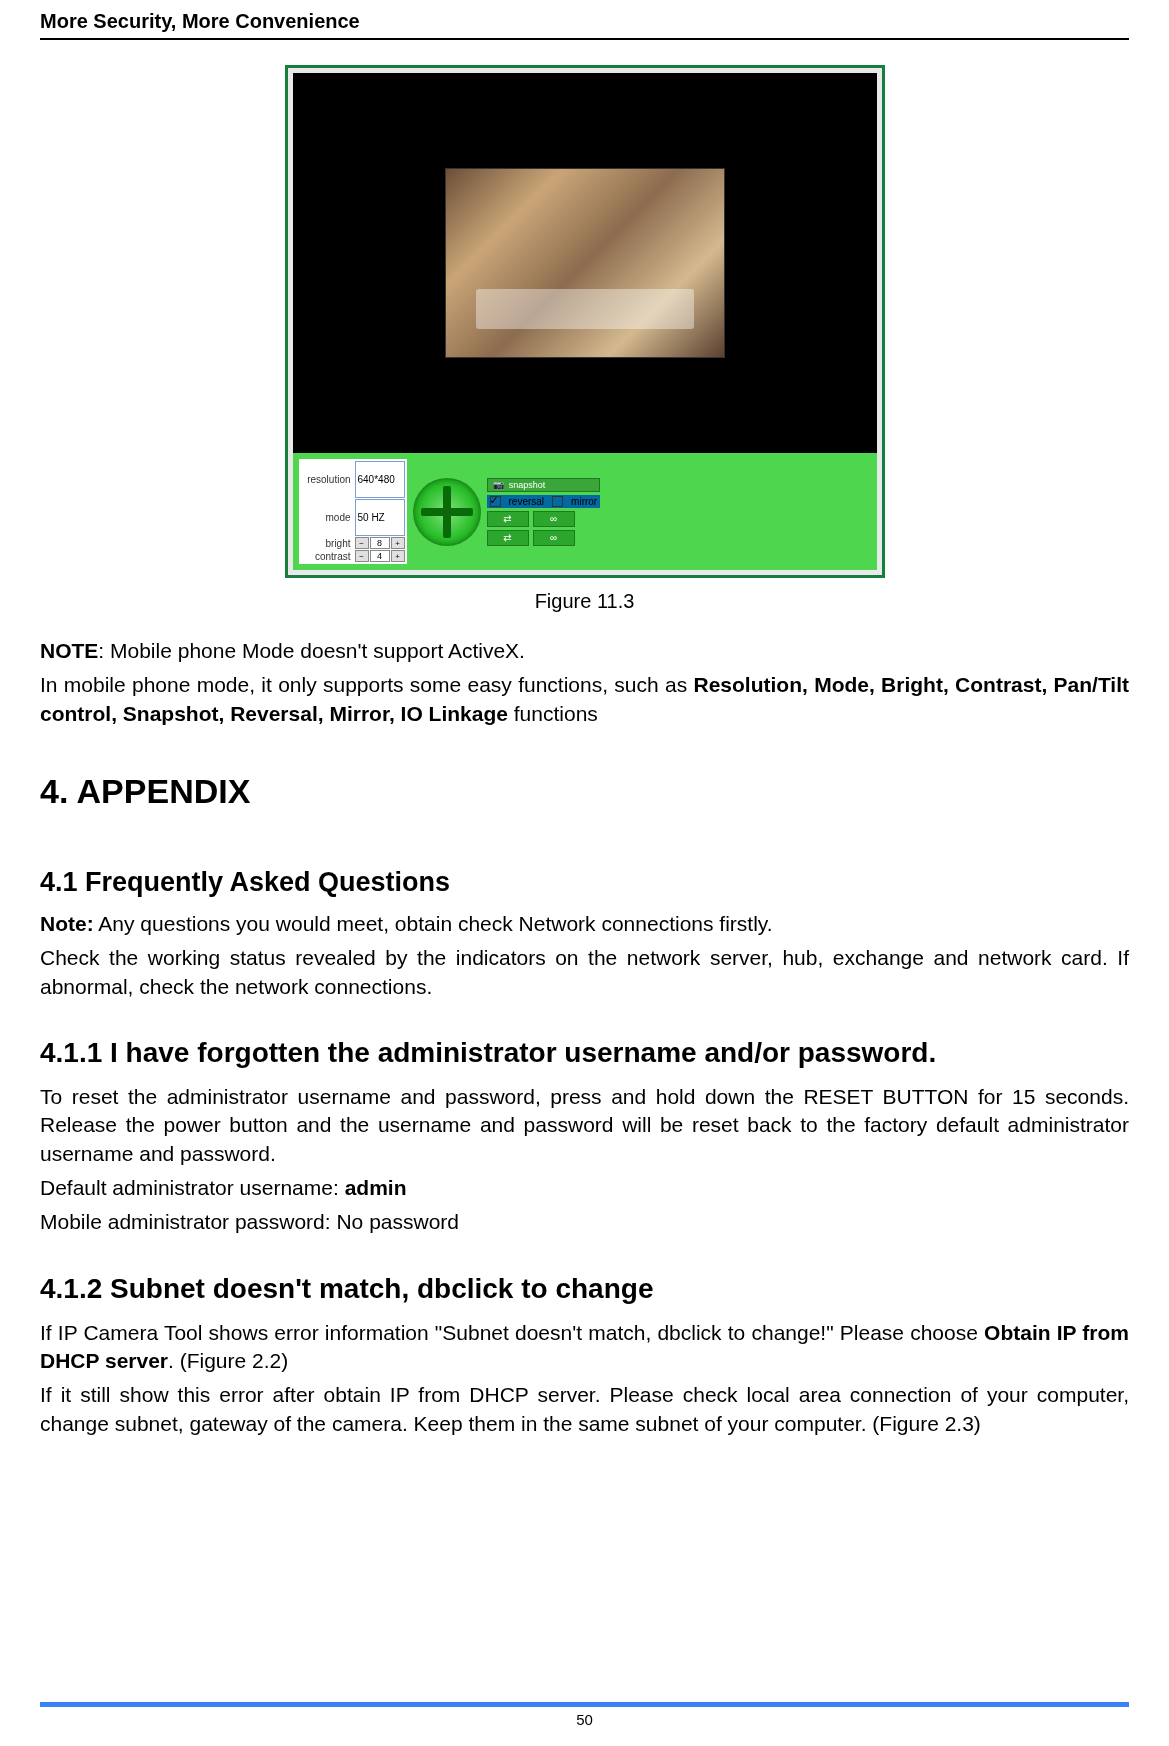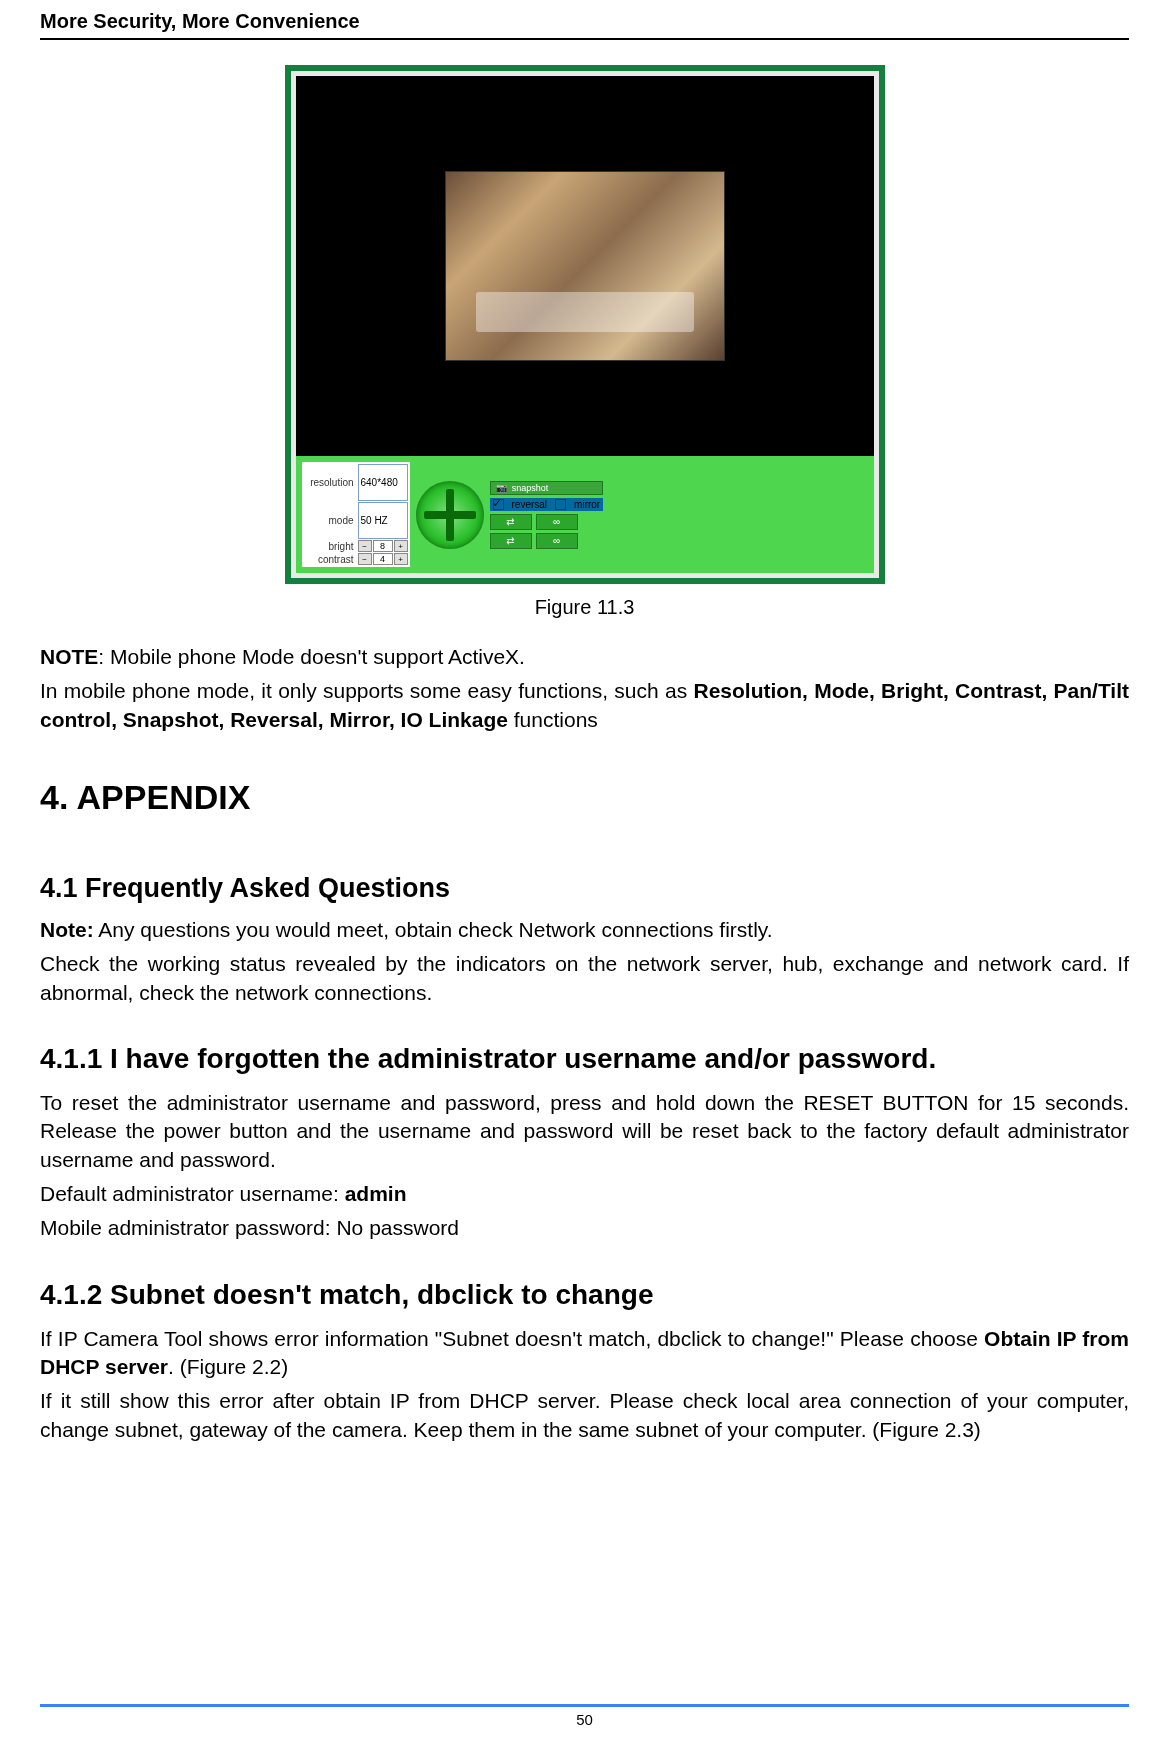--- a/index.html
+++ b/index.html
@@ -17,21 +17,21 @@
       font-weight: bold;
       font-size: 20px;
       padding-top: 10px;
       border-bottom: 2px solid #000;
       padding-bottom: 5px;
       margin-bottom: 25px;
     }
     .figure-box {
       width: 600px;
       margin: 0 auto;
-      border: 6px solid #15803d;
+      border: 3px solid #15803d;
       background: #e9e9e9;
       padding: 5px;
     }
     .player {
       background: #000;
       width: 100%;
       height: 380px;
       display: flex;
       align-items: center;
       justify-content: center;
@@ -99,21 +99,21 @@
     .mini-btn{ width:42px; height:16px; background:#2da62d; border:1px solid #1f7a1f; display:flex; align-items:center; justify-content:center; color:#fff; font-size:10px;}
     .caption { text-align:center; font-size:20px; margin:12px 0 24px;}
     .para { font-size:21px; line-height:1.35; margin-bottom:6px; text-align:justify;}
     .para.last{ margin-bottom: 44px;}
     h1.appendix { font-size:34px; font-weight:bold; margin: 18px 0 56px;}
     h2.sub { font-size:27px; font-weight:bold; margin: 12px 0 12px;}
     h3.subsub { font-size:28px; font-weight:bold; margin: 36px 0 14px;}
     .footer {
       position:absolute; bottom:18px; left:0; right:0;
       text-align:center; font-size:15px;
-      border-top:3px solid #3b82f6; padding-top:4px;
+      border-top:5px solid #3b82f6; padding-top:4px;
       margin:0 40px;
     }
     b{font-weight:bold;}
   </style>
 </head>
 <body>
 
 <div class="header">More Security, More Convenience</div>
 
 <div class="figure-box">

